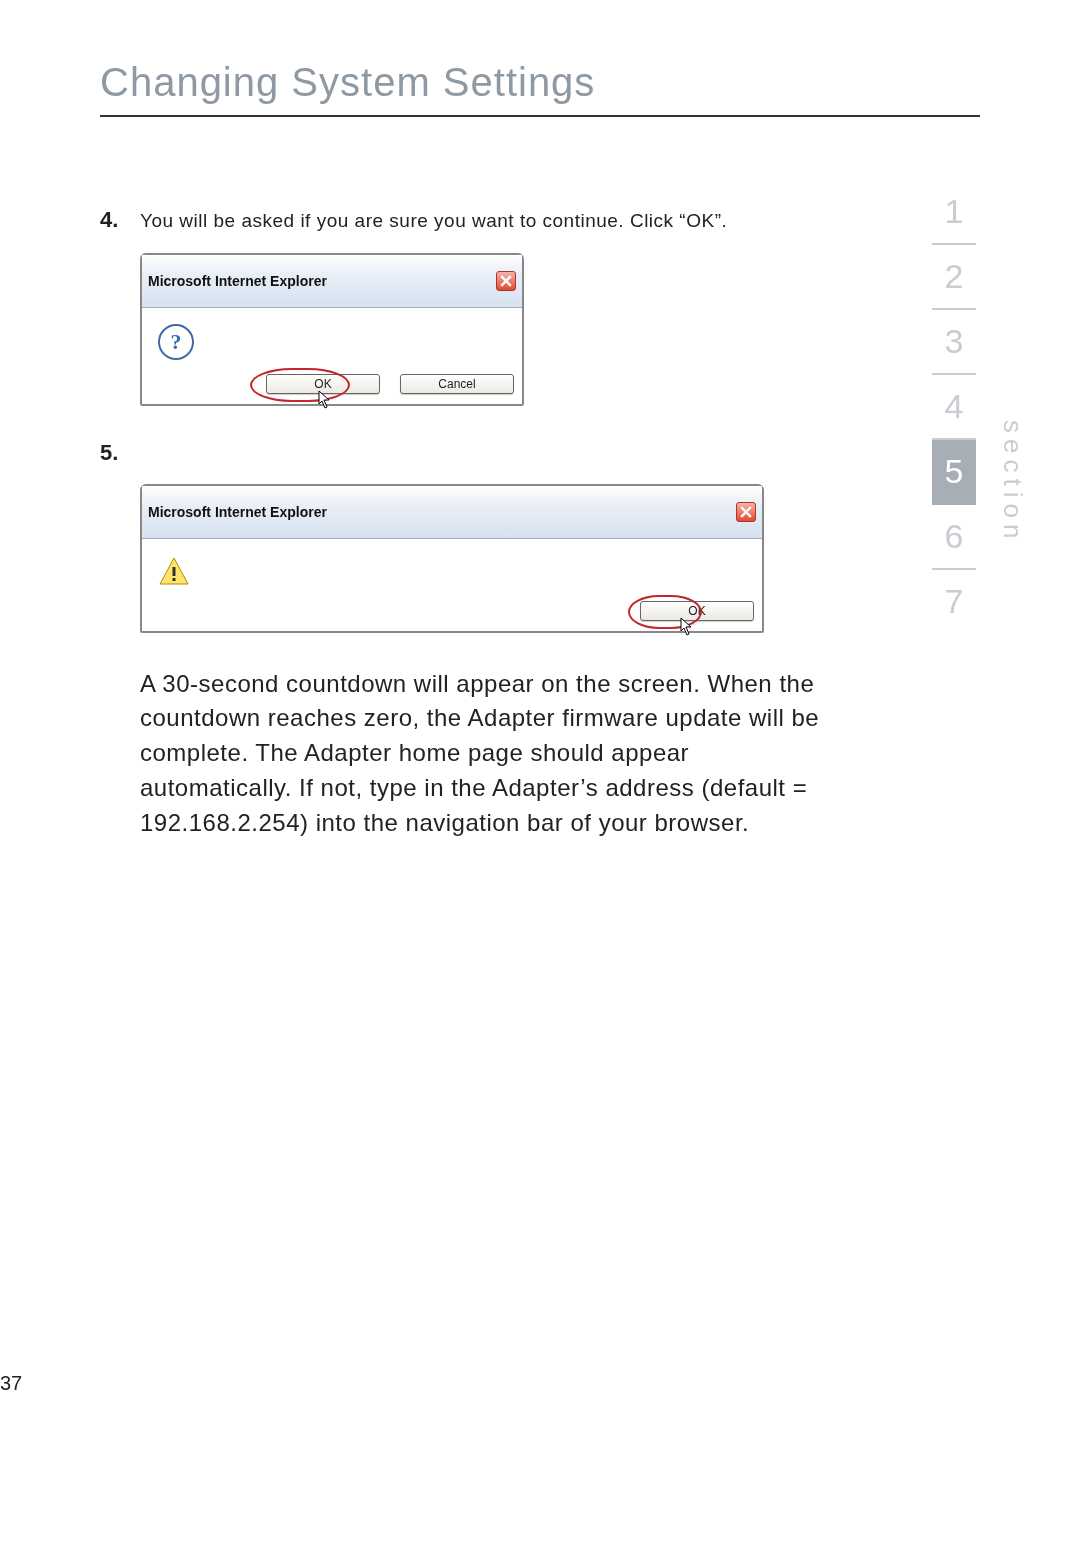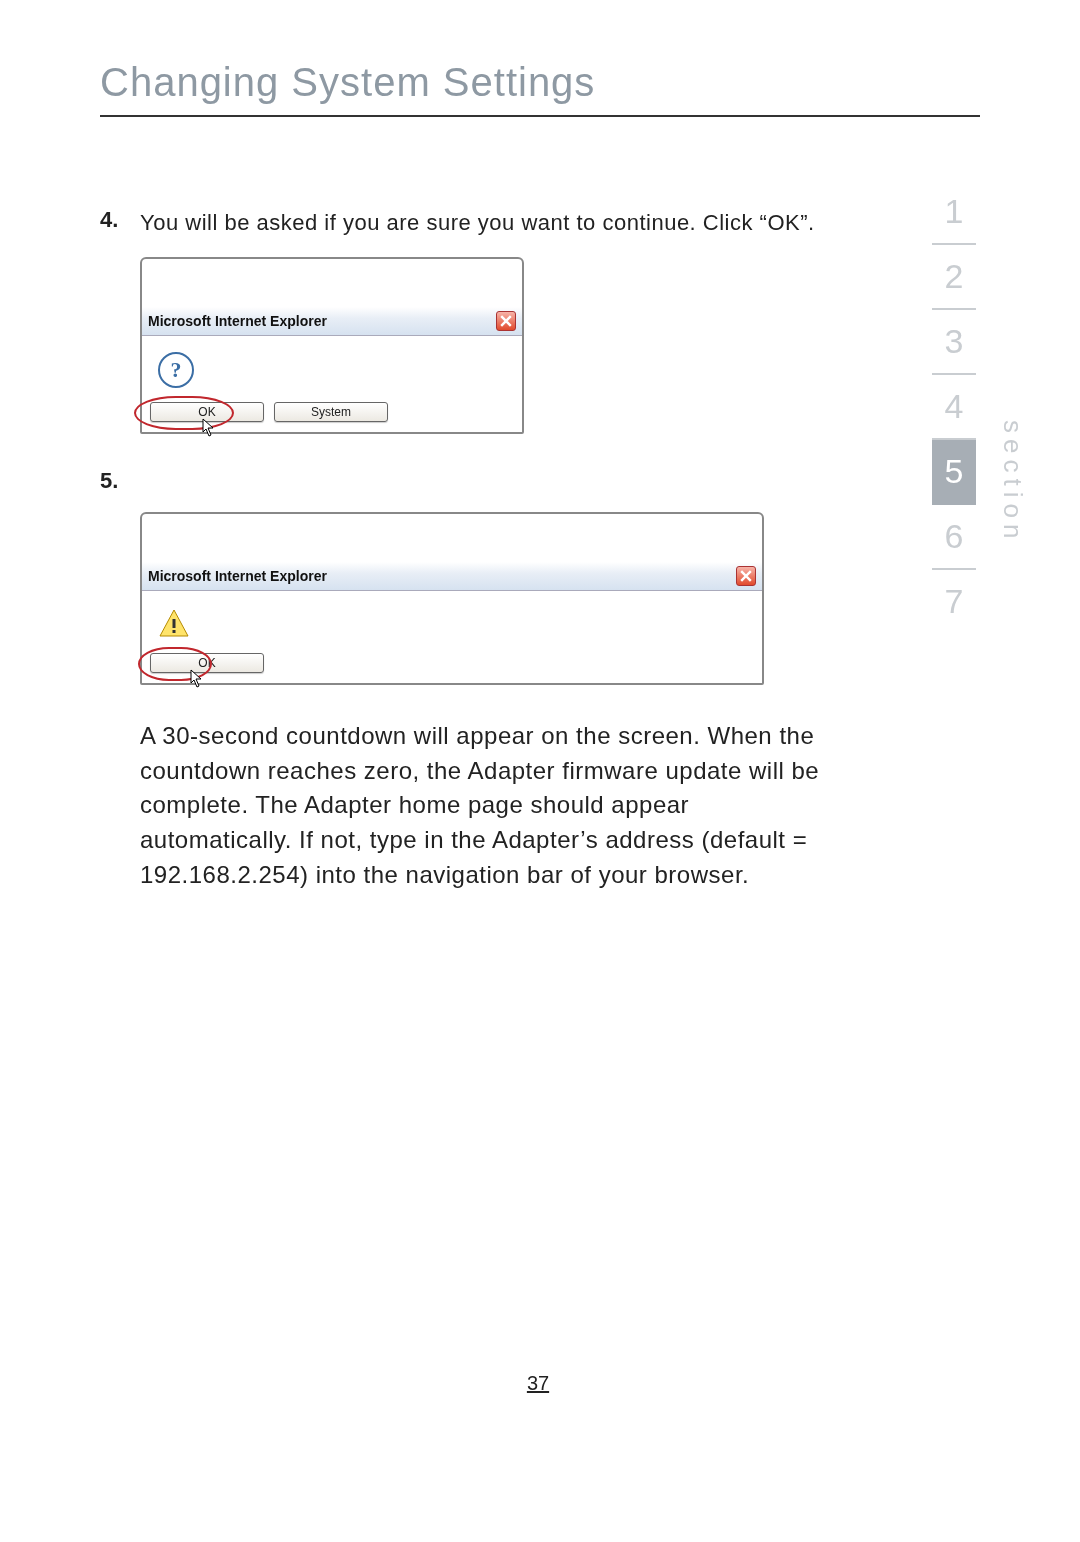--- a/index.html
+++ b/index.html
@@ -1,49 +1,49 @@
 <!DOCTYPE html>
 <html><head>
 <meta charset="utf-8">
 <style>
   html,body{margin:0;padding:0;background:#fff;font-family:Arial,Helvetica,sans-serif;}
   .page{width:1080px;height:1437px;position:relative;box-sizing:border-box;padding:60px 100px 40px 100px;color:#222;}
   .title{font-size:40px;color:#8e99a3;letter-spacing:1px;border-bottom:2px solid #333;padding-bottom:10px;margin-bottom:90px;}
   .ol{list-style:none;padding:0;margin:0 0 0 0;}
   .li{display:flex;margin-bottom:18px;}
   .num{font-weight:bold;font-size:22px;width:40px;flex:0 0 40px;}
-  .txt{font-size:22px;line-height:1.45;letter-spacing:0.5px;max-width:700px;}
+  .txt{font-size:19px;line-height:1.45;letter-spacing:0.5px;max-width:700px;}
   .dialog{margin:14px 0 34px 40px;background:#fff;}
   .dlg1{width:380px;border:2px solid #888;border-radius:6px 6px 2px 2px;}
   .dlg2{width:620px;border:2px solid #888;border-radius:6px 6px 2px 2px;}
-  .dlg-title{background:linear-gradient(#fff,#e8eef6 40%,#d6e2f0);padding:4px 6px;display:flex;align-items:center;border-bottom:1px solid #aab;margin-top:48px;}
+  .dlg-title{background:linear-gradient(#fff,#e8eef6 40%,#d6e2f0);padding:16px 6px;display:flex;align-items:center;border-bottom:1px solid #aab;}
   .dlg-title-text{font-family:Tahoma,Arial,sans-serif;font-weight:bold;font-size:14px;color:#111;flex:1;}
   .close{width:18px;height:18px;border:1px solid #a33;background:linear-gradient(#f7b3a8,#e14a2c);display:inline-flex;align-items:center;justify-content:center;border-radius:3px;}
   .close svg{width:12px;height:12px;}
   .dlg-body{padding:10px 8px 10px 8px;font-family:Tahoma,Arial,sans-serif;font-size:12px;}
   .body-row{display:flex;align-items:flex-start;}
   .qicon,.wicon{width:32px;height:32px;flex:0 0 32px;margin:6px 14px 0 8px;}
   .qicon{border:2px solid #3b6ea5;border-radius:50%;display:inline-flex;align-items:center;justify-content:center;background:#fff;}
   .qicon span{color:#3b6ea5;font-weight:bold;font-size:22px;font-family:Georgia,serif;}
   .wicon{display:inline-flex;align-items:center;justify-content:center;}
   .wicon svg{width:32px;height:32px;}
-  .btn-row{display:flex;justify-content:flex-start;margin-top:14px;gap:10px;position:relative;}
+  .btn-row{display:flex;justify-content:flex-end;margin-top:14px;gap:20px;position:relative;}
   .btn{font-family:Tahoma,Arial,sans-serif;font-size:12px;border:1px solid #666;border-radius:3px;background:linear-gradient(#fff,#ece9e2);padding:2px 20px;min-width:72px;text-align:center;box-shadow:0 1px 1px rgba(0,0,0,.2);position:relative;}
   .ring{position:absolute;border:2px solid #c1272d;border-radius:50%/60%;pointer-events:none;}
   .ring1{width:96px;height:30px;left:-16px;top:-6px;}
   .ring2{width:70px;height:30px;left:-12px;top:-6px;}
   .cursor{position:absolute;left:52px;top:16px;width:16px;height:20px;}
   .cursor svg{width:16px;height:20px;}
   .para{font-size:24px;line-height:1.45;letter-spacing:0.5px;margin-left:40px;max-width:700px;}
   .sidebar{position:absolute;right:104px;top:180px;display:flex;flex-direction:column;align-items:center;}
   .side-num{font-size:34px;color:#c9cdd1;text-align:center;width:44px;padding:12px 0;border-bottom:2px solid #c9cdd1;}
   .side-num:last-child{border-bottom:none;}
   .side-num.active{color:#fff;background:#a7aeb5;border-bottom:2px solid #a7aeb5;}
   .section-label{position:absolute;right:52px;top:420px;font-size:26px;color:#c9cdd1;letter-spacing:6px;writing-mode:vertical-rl;transform:rotate(0deg);}
-  .page-num{position:absolute;bottom:42px;left:0;right:4px;text-align:center;font-size:20px;text-decoration:underline;}
+  .page-num{position:absolute;bottom:42px;left:0;right:4px;font-size:20px;}
 </style>
 </head>
 <body>
 
 <div class="page">
 
   <div class="title">Changing System Settings</div>
 
   <ol class="ol">
 
@@ -70,21 +70,21 @@
         <div class="btn-row">
           <div style="position:relative;">
             <div class="btn">OK</div>
             <div class="ring ring1"></div>
             <div class="cursor">
               <svg viewBox="0 0 16 20">
                   <path d="M1 1 L1 14 L4 11 L7 18 L9 17 L6 10 L11 10 Z" fill="#fff" stroke="#000" stroke-width="1"></path>
                 </svg>
             </div>
           </div>
-          <div class="btn">System</div>
+          <div class="btn">Cancel</div>
         </div>
       </div>
     </div>
 
     <li class="li">
       <div class="num">5.</div>
     </li>
 
     <div class="dialog dlg2">
       <div class="dlg-title">

